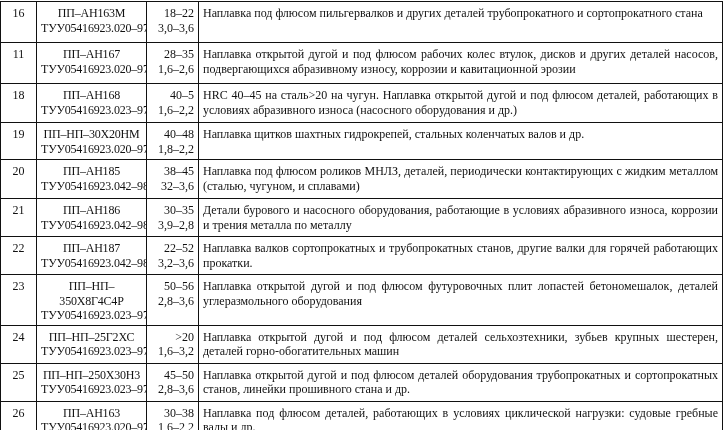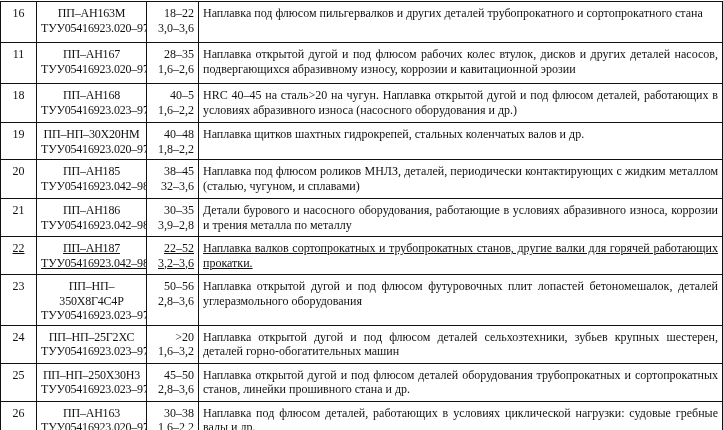--- a/index.html
+++ b/index.html
@@ -58,21 +58,21 @@
     padding-right: 5px;
     padding-top: 5px;
   }
   
   tbody tr:nth-child(1)  { height: 41px; margin-left: 35px; }
   tbody tr:nth-child(2)  { height: 41px; }
   tbody tr:nth-child(3)  { height: 39px; }
   tbody tr:nth-child(4)  { height: 37px; margin-left: 14px; }
   tbody tr:nth-child(5)  { height: 39px; padding-left: 29px; }
   tbody tr:nth-child(6)  { height: 38px; }
-  tbody tr:nth-child(7)  { height: 38px; text-decoration: underline; }
+  tbody tr:nth-child(7)  { height: 38px; }
   tbody tr:nth-child(8)  { height: 45px; }
   tbody tr:nth-child(9)  { height: 38px; }
   tbody tr:nth-child(10) { height: 38px; }
   tbody tr:nth-child(11) { height: 34px; }
 </style>
 </head>
 <body>
 
 <div class="page">
   <table class="materials">

